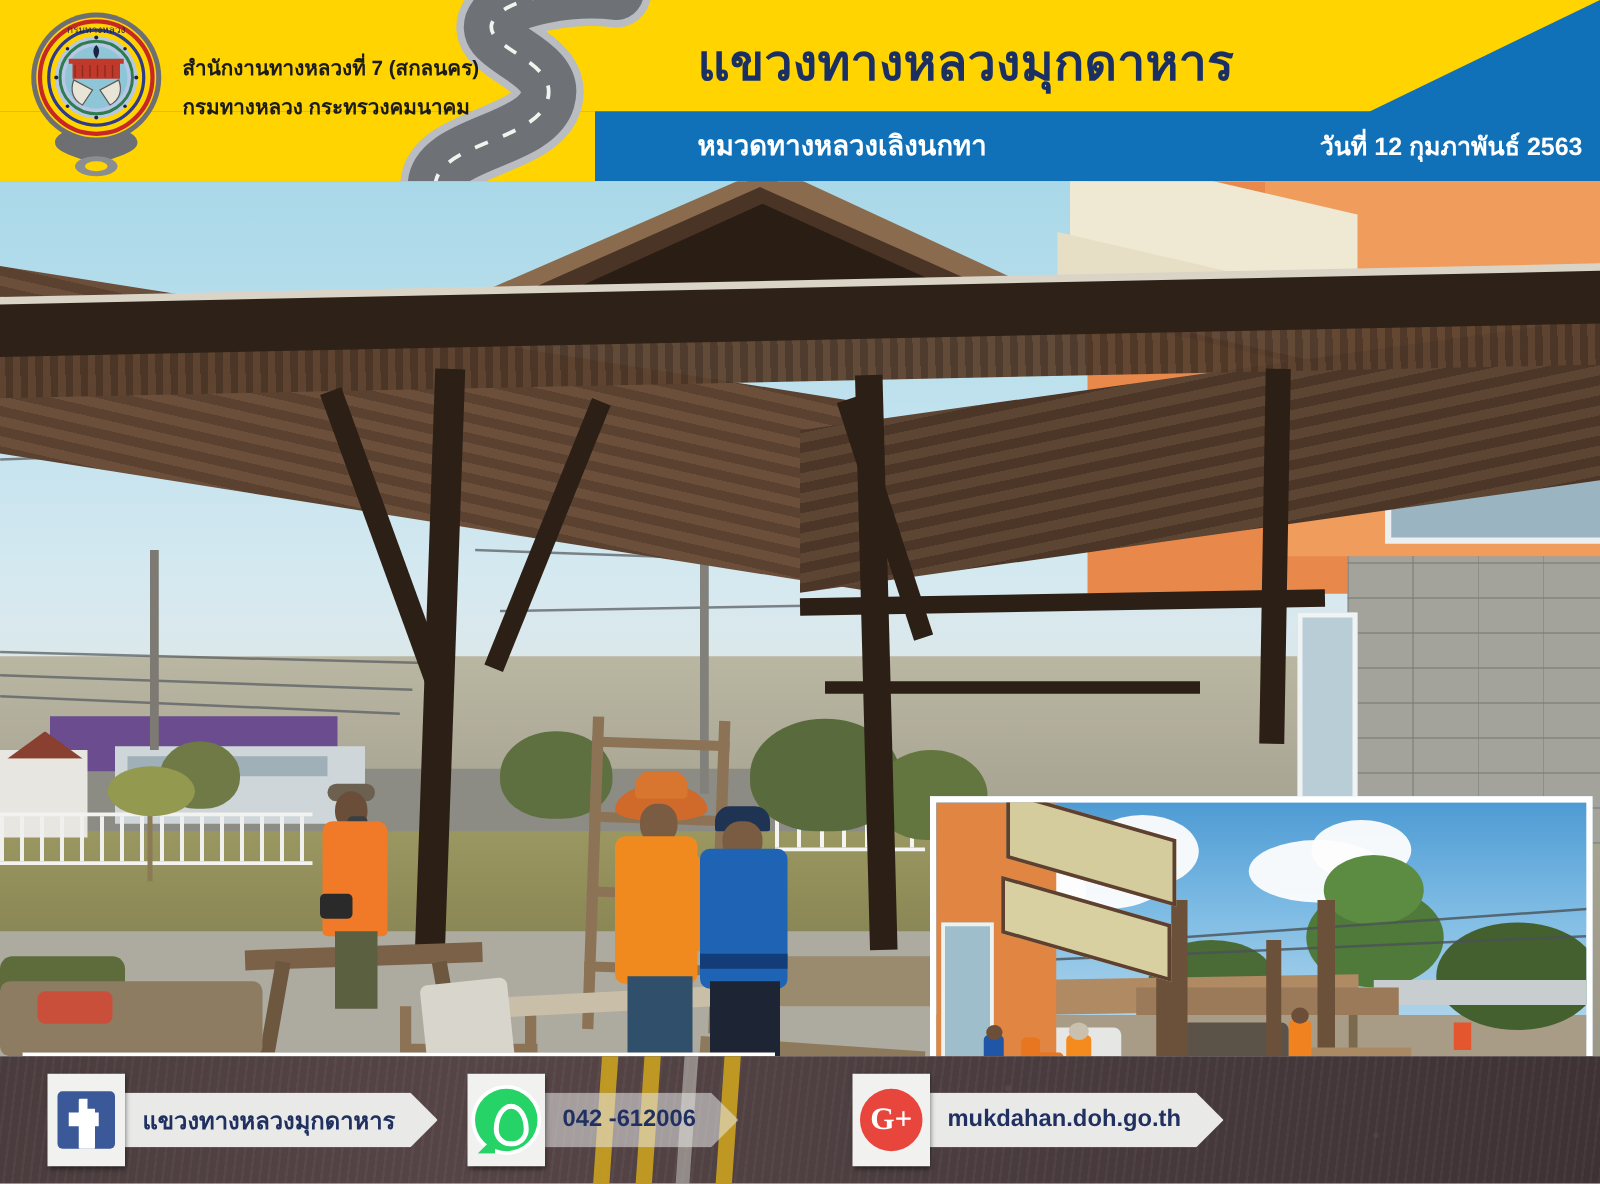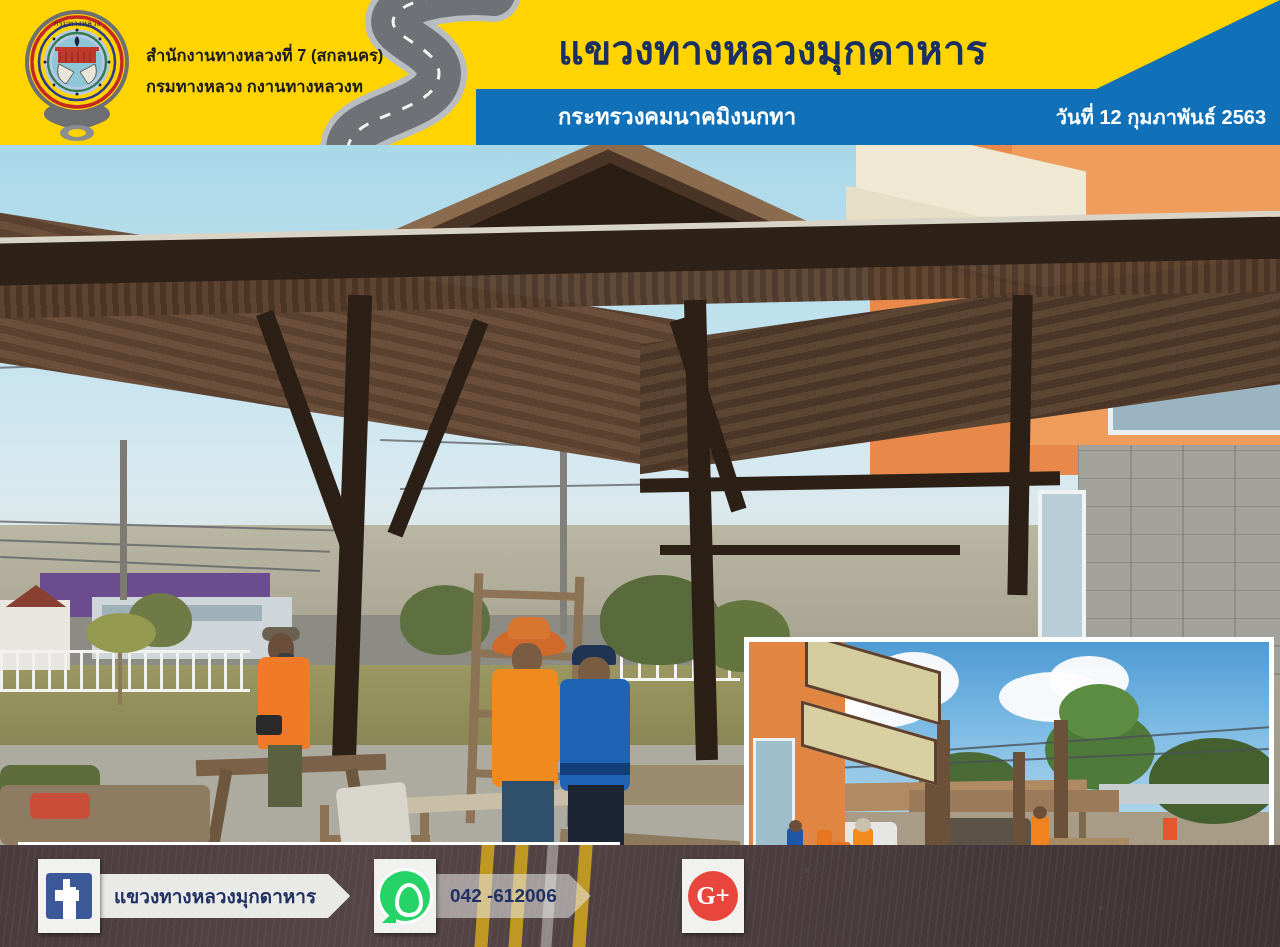--- a/index.html
+++ b/index.html
@@ -302,25 +302,25 @@
           <circle cx="40" cy="33" r="1.4"></circle>
             <circle cx="86" cy="33" r="1.4"></circle>
           <circle cx="40" cy="79" r="1.4"></circle>
             <circle cx="86" cy="79" r="1.4"></circle>
         </g>
       </svg>
     </div>
 
     <div class="office-lines">
       <div class="office-line">สำนักงานทางหลวงที่ 7 (สกลนคร)</div>
-      <div class="office-line">กรมทางหลวง กงานทางหลวงท</div>
+      <div class="office-line">กรมทางหลวง กระทรวงคมนาคม</div>
     </div>
 
     <div class="hdr-title">แขวงทางหลวงมุกดาหาร</div>
-    <div class="hdr-sub">กระทรวงคมนาคมิงนกทา</div>
+    <div class="hdr-sub">หมวดทางหลวงเลิงนกทา</div>
     <div class="hdr-date">วันที่ 12 กุมภาพันธ์ 2563</div>
   </div>
 
   <div class="photo">
     <div class="ph sky"></div>
     <div class="ph bg-ground"></div>
     <div class="ph road-strip"></div>
     <div class="ph grass"></div>
     <div class="ph concrete"></div>
 
@@ -497,17 +497,20 @@
       </div>
       <div class="ftab" style="margin-left:-8px;background:rgba(233,233,231,.55);">
         <span>042 -612006</span>
       </div>
     </div>
 
     <div class="fitem" style="left:682px;top:14px;">
       <div class="ficon">
         <div class="gp-c">G+</div>
       </div>
+      <div class="ftab" style="margin-left:-8px;">
+        <span>mukdahan.doh.go.th</span>
+      </div>
     </div>
 
   </div>
 
 </div>
 
 </body></html>

